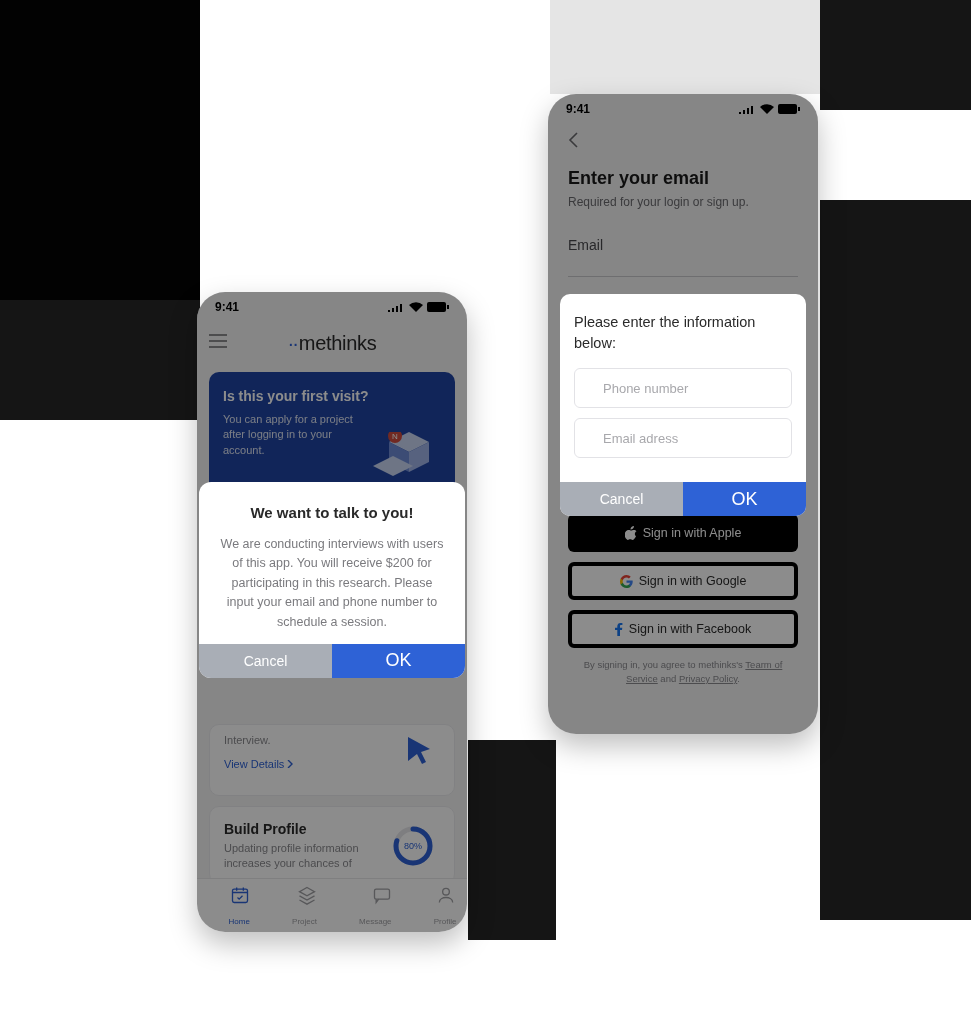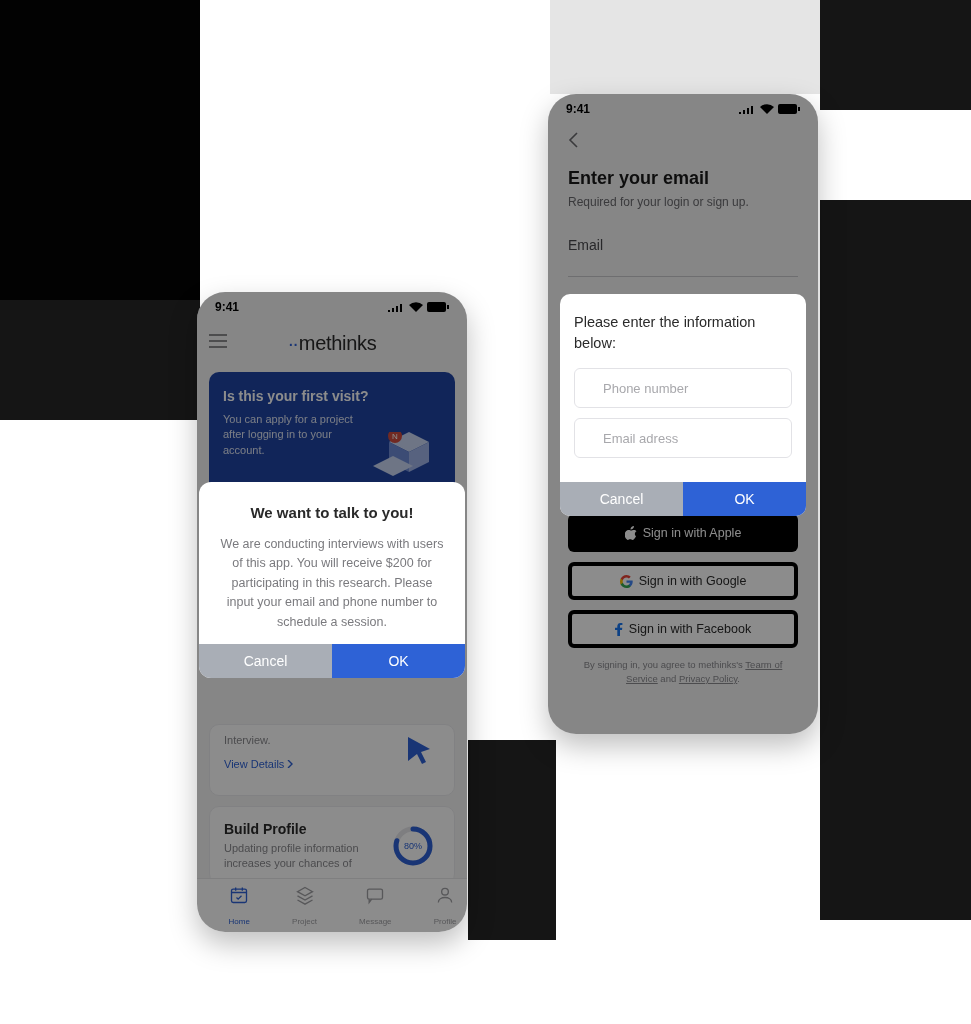--- a/index.html
+++ b/index.html
@@ -58,34 +58,34 @@
 .card-white h3 { font-size: 14px; font-weight: 600; color: #2a2a2a; margin-bottom: 4px; }
 .card-white p { font-size: 11px; color: #8a8a8e; line-height: 1.4; }
 .view-link { color: #2e62d6; font-size: 11px; font-weight: 500; margin-top: 10px; display: inline-flex; align-items: center; }
 .ring {
   position: absolute; right: 20px; bottom: 16px; width: 42px; height: 42px;
 }
 .tabbar {
   position: absolute; bottom: 0; left: 0; right: 0; height: 54px; background: #fff; border-top: 1px solid #e8e8ea;
   display: flex; justify-content: space-around; align-items: center;
 }
-.tab { display: flex; flex-direction: column; align-items: center; gap: 12px; font-size: 8px; color: #a0a0a4; margin-left: 21px; }
+.tab { display: flex; flex-direction: column; align-items: flex-end; gap: 12px; font-size: 8px; color: #a0a0a4; margin-left: 21px; }
 .tab.active { color: #2e62d6; }
 .tab svg { width: 20px; height: 20px; }
 .modal {
   position: absolute; left: 0; right: 0; background: #fff; border-radius: 12px; z-index: 10;
   overflow: hidden;
 }
 .modal-left { top: 190px; margin: 0 2px; }
 .modal-left .m-body { padding: 22px 18px 12px; text-align: center; }
 .modal-left h3 { font-size: 15px; font-weight: 600; color: #2a2a2a; margin-bottom: 14px; }
 .modal-left p { font-size: 12.5px; color: #7a7a7e; line-height: 1.55; }
 .modal-btns { display: flex; height: 34px; }
 .btn-cancel { flex: 1; background: #a9aeb6; color: #fff; border: none; font-size: 14px; cursor: pointer; }
-.btn-ok { flex: 1; background: #2e62d6; color: #fff; border: none; font-size: 14px; cursor: pointer; }
+.btn-ok { flex: 1; background: #2e62d6; color: #fff; border: none; font-size: 18px; cursor: pointer; }
 .modal-right { top: 200px; margin: 0 12px; border-radius: 10px; }
 .modal-right .m-body { padding: 18px 14px 14px; }
 .modal-right h3 { font-size: 14.5px; font-weight: 500; color: #2a2a2a; line-height: 1.45; margin-bottom: 14px; }
 .modal-right input {
   width: 100%; height: 40px; border: 1px solid #e2e2e6; border-radius: 6px; padding: 0 28px;
   font-size: 13px; color: #333; margin-bottom: 10px;
 }
 .modal-right input::placeholder { color: #a8a8ac; }
 .screen-right-content { padding: 0 20px; }
 .back-icon { margin: 8px 0 16px 0; }

